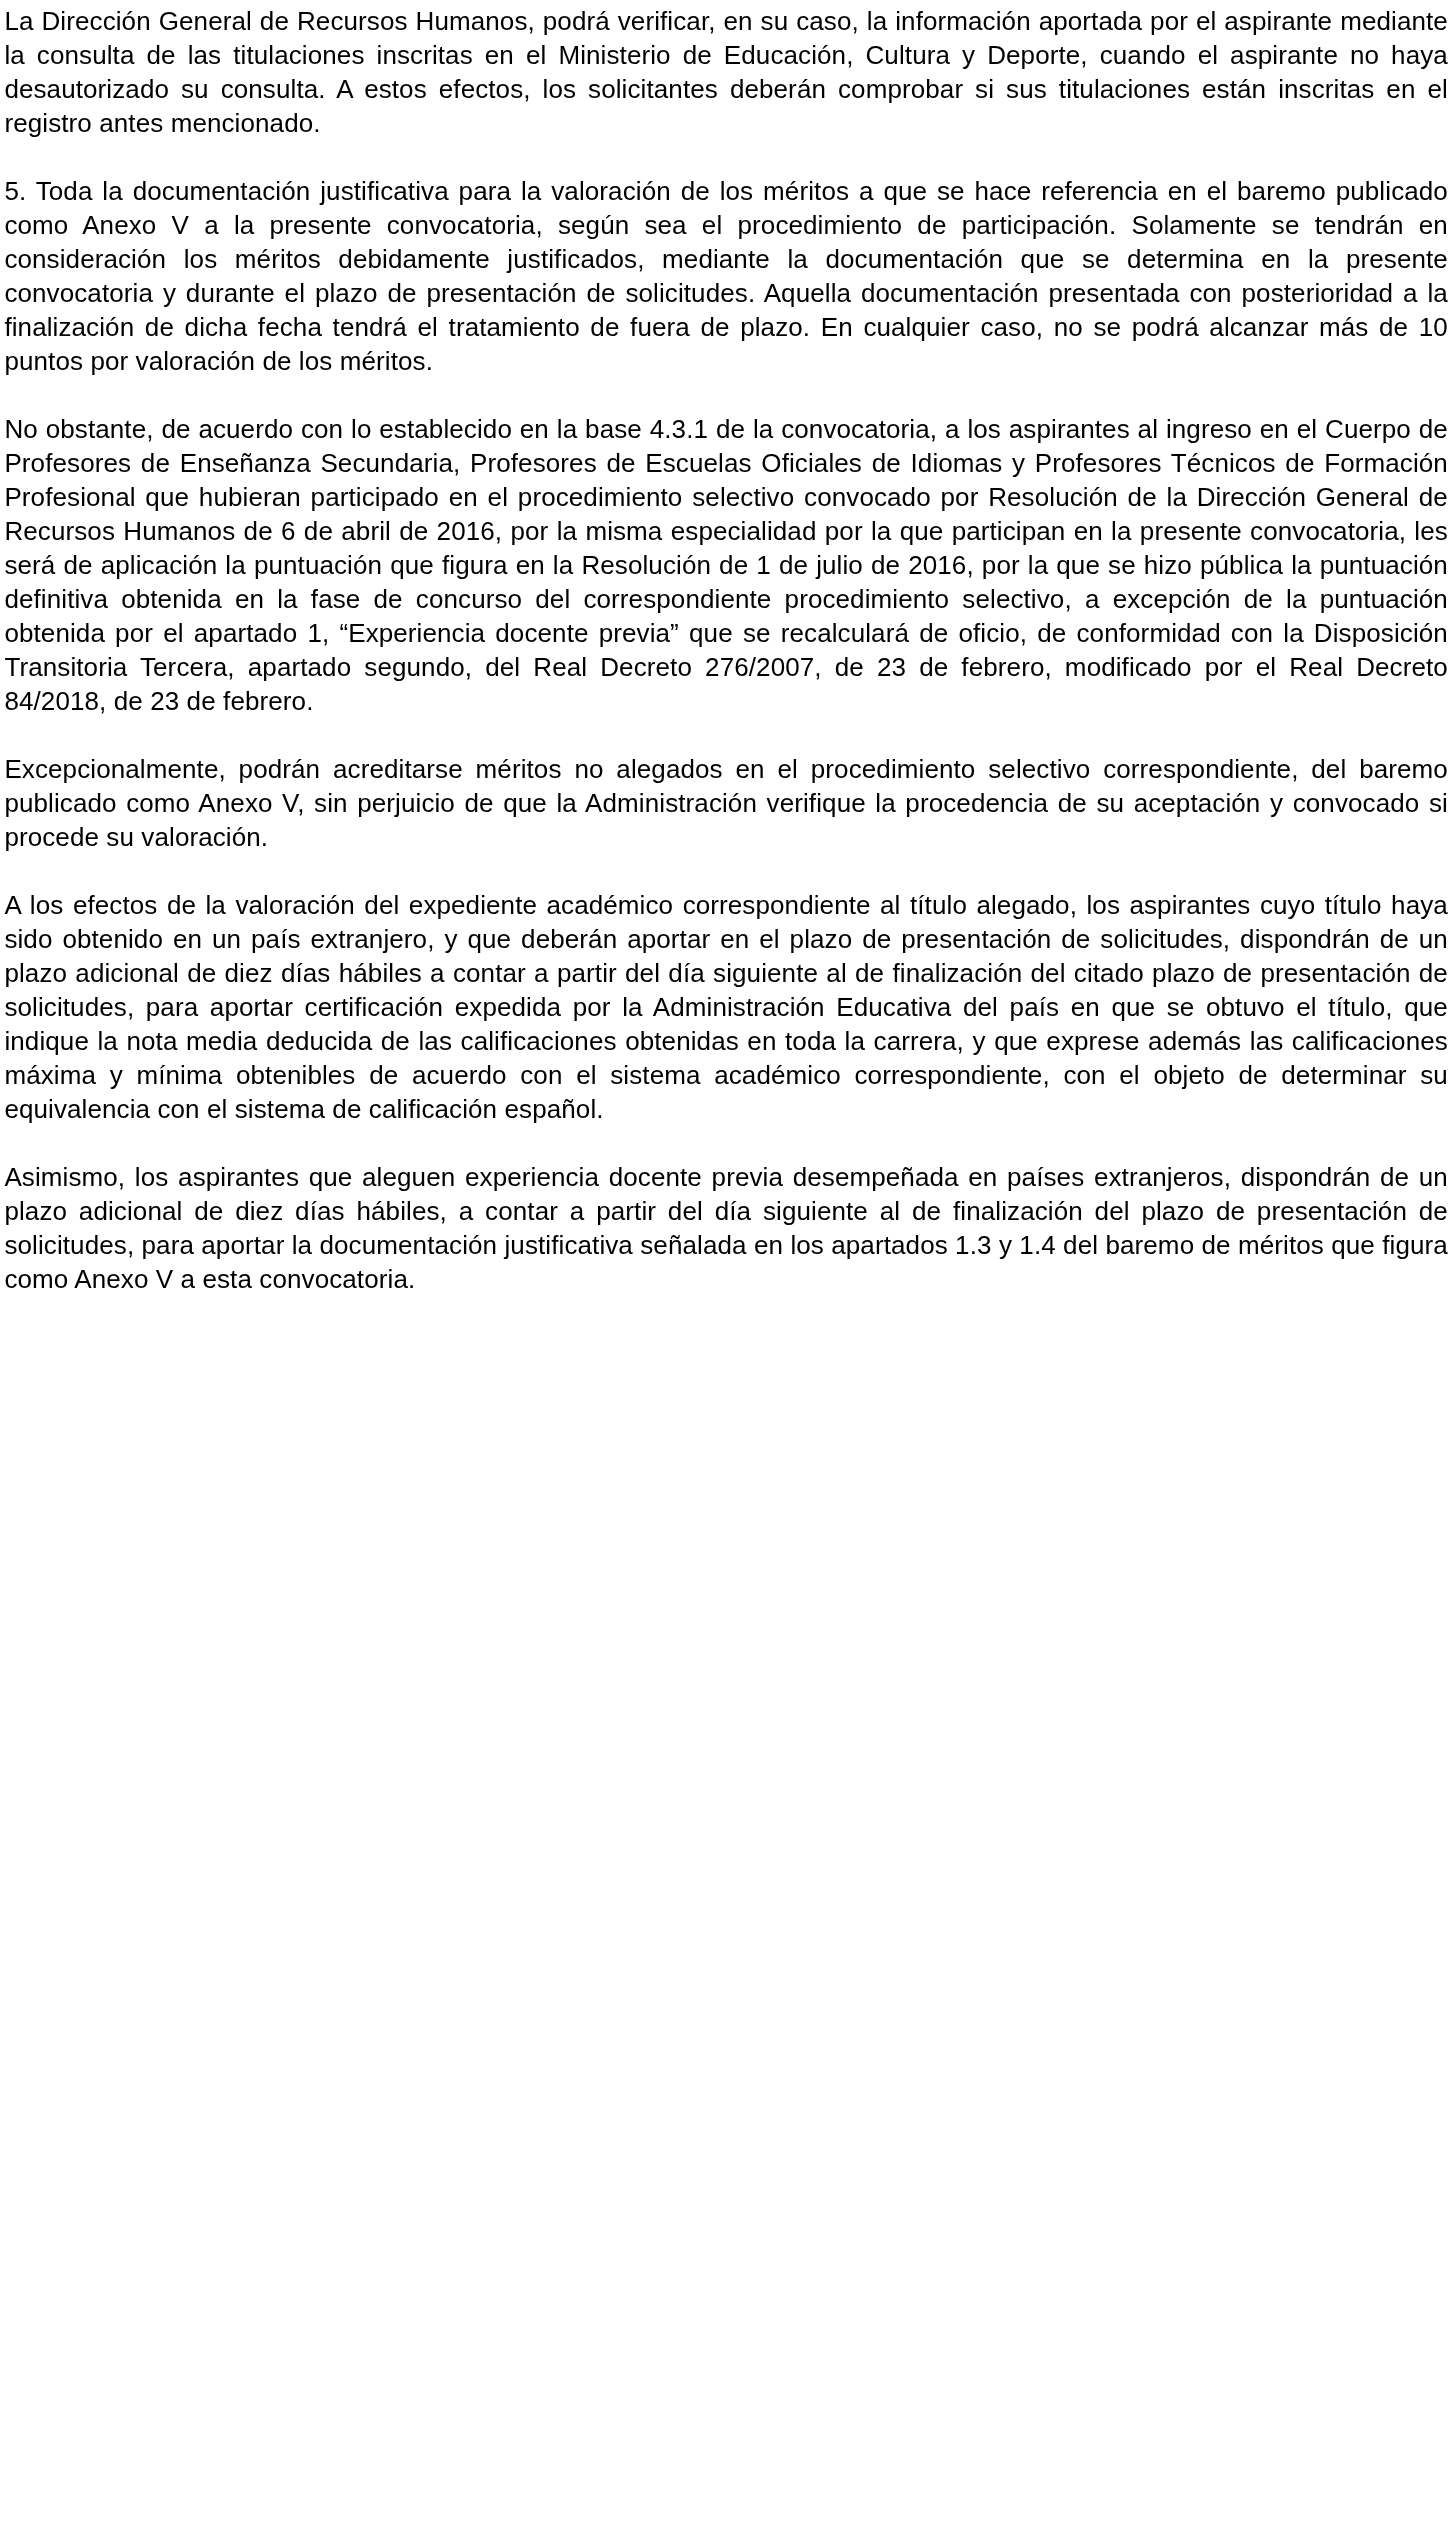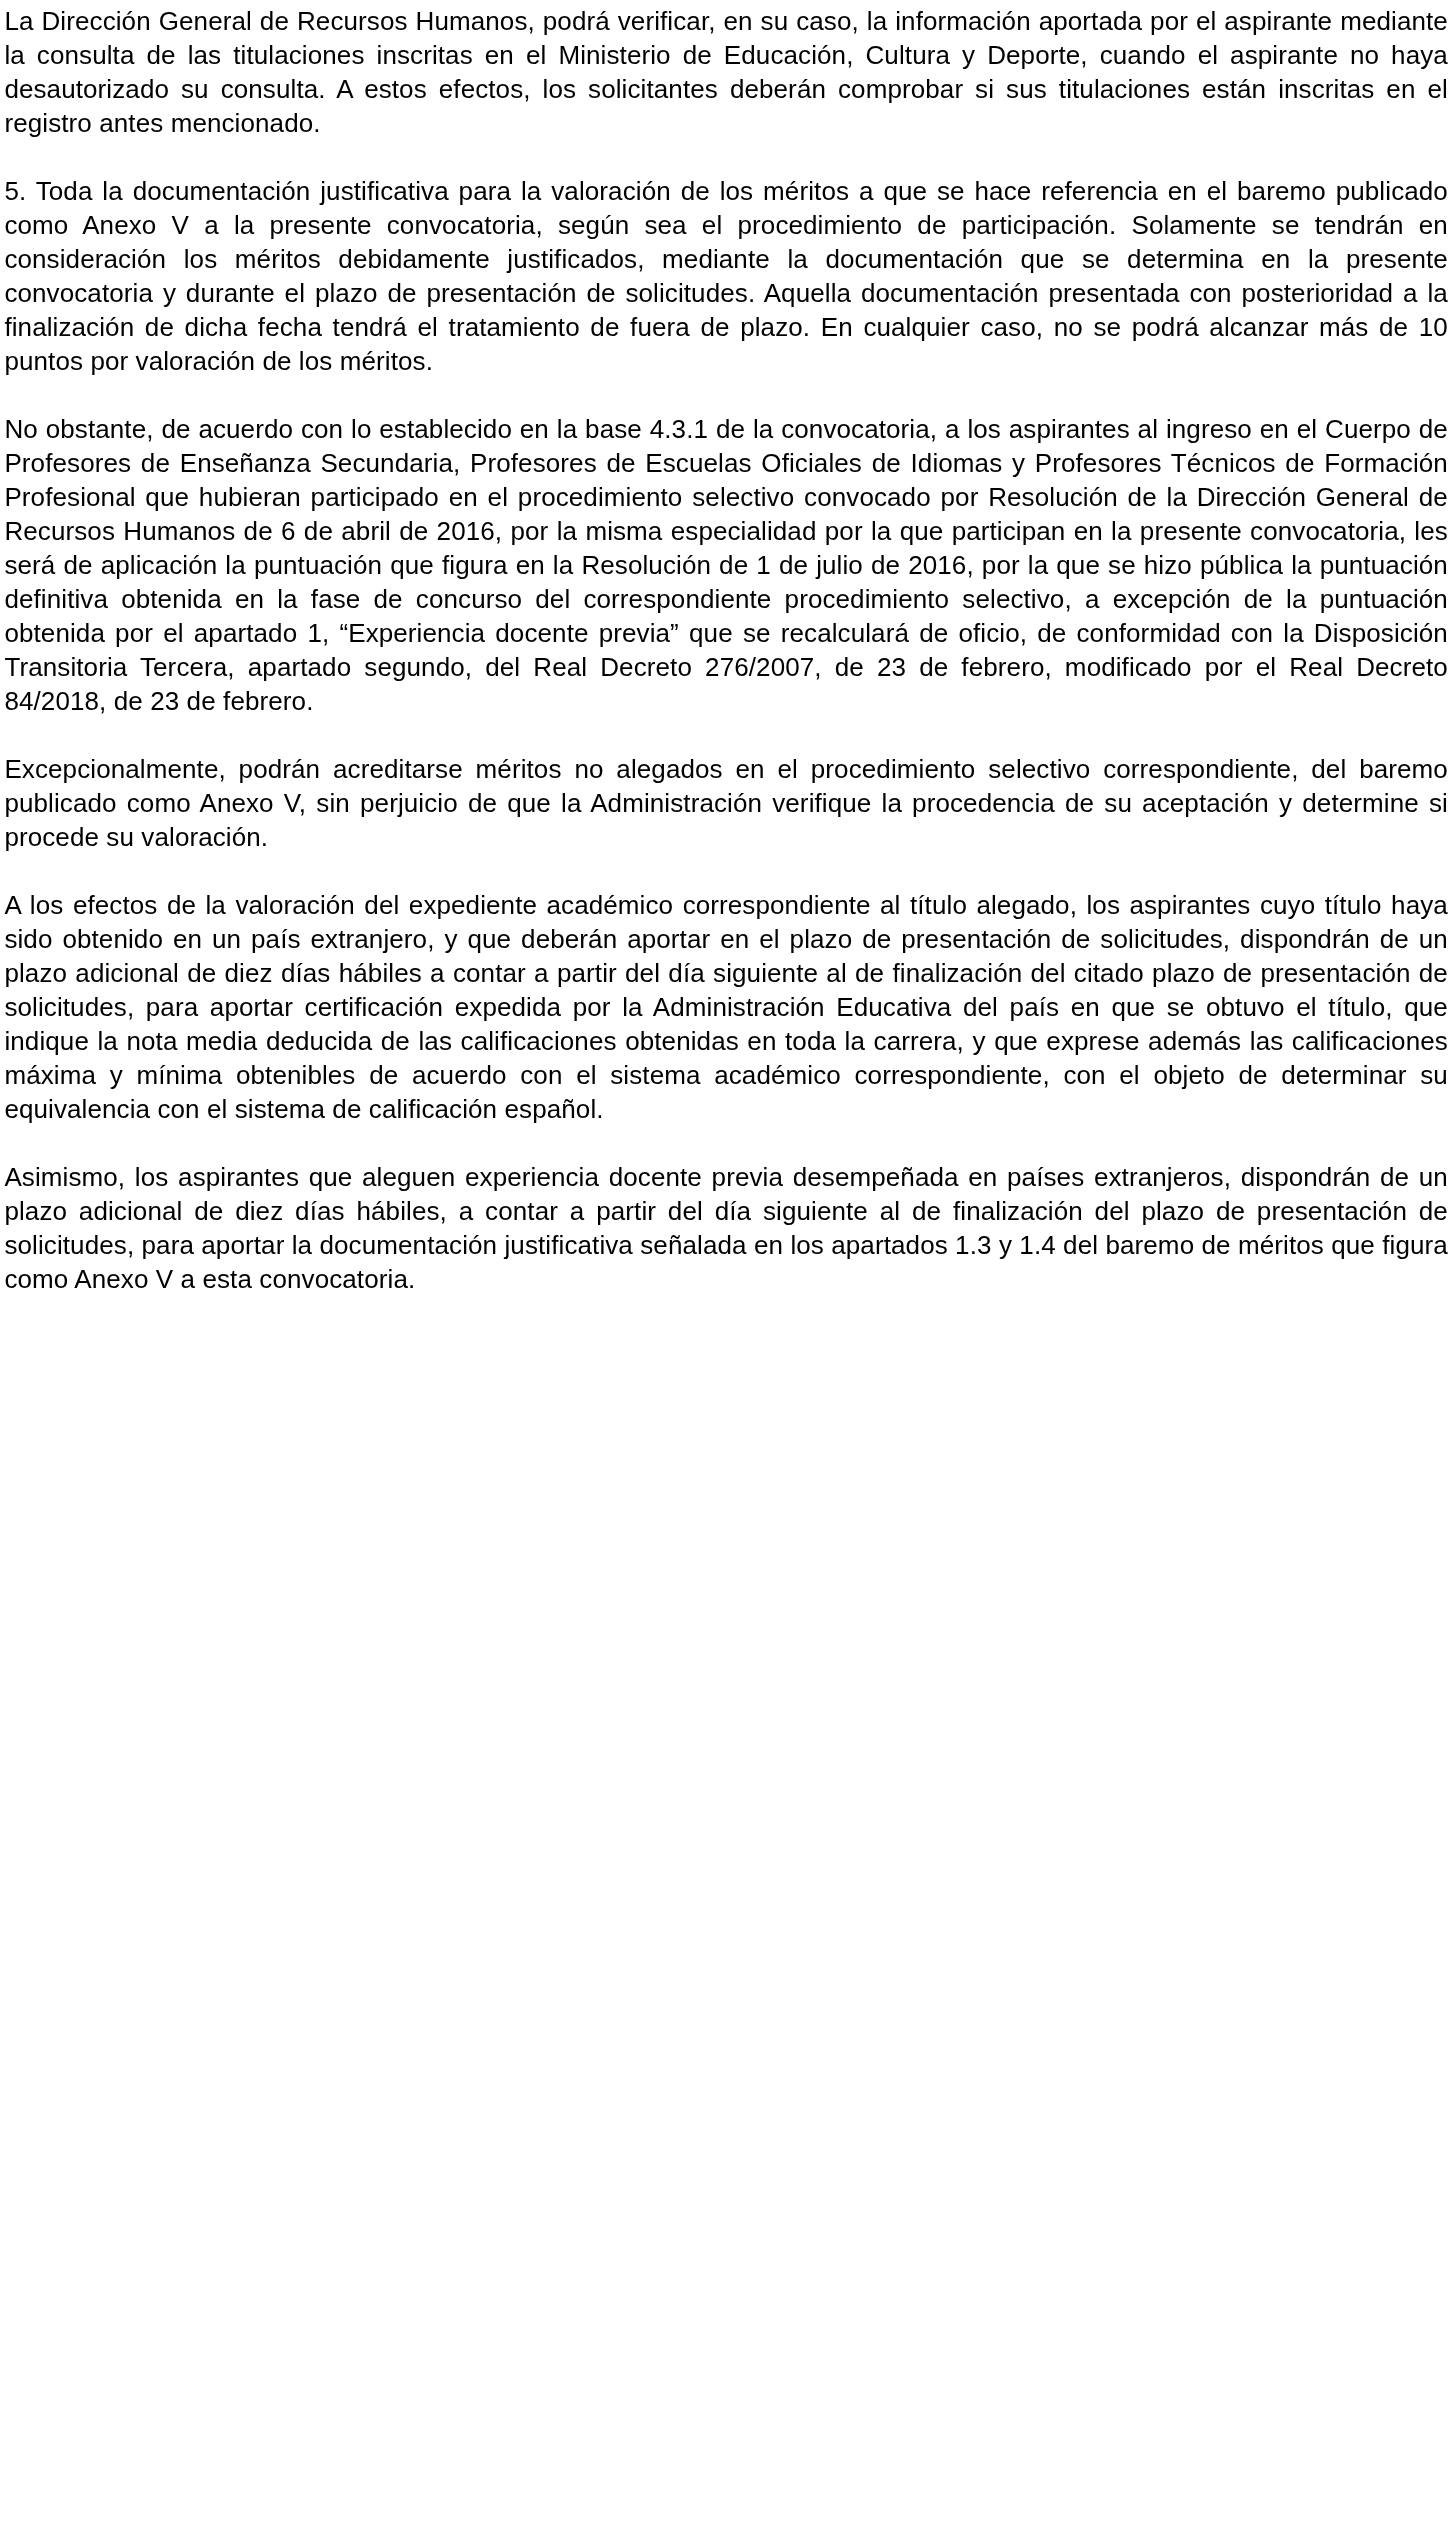--- a/index.html
+++ b/index.html
@@ -35,18 +35,18 @@
   }
 </style>
 </head>
 <body>
 
 <div class="page">
   <div class="text-block">
     <p>La Dirección General de Recursos Humanos, podrá verificar, en su caso, la información aportada por el aspirante mediante la consulta de las titulaciones inscritas en el Ministerio de Educación, Cultura y Deporte, cuando el aspirante no haya desautorizado su consulta. A estos efectos, los solicitantes deberán comprobar si sus titulaciones están inscritas en el registro antes mencionado.</p>
     <p>5. Toda la documentación justificativa para la valoración de los méritos a que se hace referencia en el baremo publicado como Anexo V a la presente convocatoria, según sea el procedimiento de participación. Solamente se tendrán en consideración los méritos debidamente justificados, mediante la documentación que se determina en la presente convocatoria y durante el plazo de presentación de solicitudes. Aquella documentación presentada con posterioridad a la finalización de dicha fecha tendrá el tratamiento de fuera de plazo. En cualquier caso, no se podrá alcanzar más de 10 puntos por valoración de los méritos.</p>
     <p>No obstante, de acuerdo con lo establecido en la base 4.3.1 de la convocatoria, a los aspirantes al ingreso en el Cuerpo de Profesores de Enseñanza Secundaria, Profesores de Escuelas Oficiales de Idiomas y Profesores Técnicos de Formación Profesional que hubieran participado en el procedimiento selectivo convocado por Resolución de la Dirección General de Recursos Humanos de 6 de abril de 2016, por la misma especialidad por la que participan en la presente convocatoria, les será de aplicación la puntuación que figura en la Resolución de 1 de julio de 2016, por la que se hizo pública la puntuación definitiva obtenida en la fase de concurso del correspondiente procedimiento selectivo, a excepción de la puntuación obtenida por el apartado 1, “Experiencia docente previa” que se recalculará de oficio, de conformidad con  la Disposición Transitoria Tercera, apartado segundo, del Real Decreto 276/2007, de 23 de febrero, modificado por el Real Decreto 84/2018, de 23 de febrero.</p>
-    <p>Excepcionalmente, podrán acreditarse méritos no alegados en el procedimiento selectivo correspondiente, del baremo publicado como Anexo V, sin perjuicio de que la Administración verifique la procedencia de su aceptación y determine si procede su valoración.</p>
+    <p>Excepcionalmente, podrán acreditarse méritos no alegados en el procedimiento selectivo correspondiente, del baremo publicado como Anexo V, sin perjuicio de que la Administración verifique la procedencia de su aceptación y convocado si procede su valoración.</p>
     <p>A los efectos de la valoración del expediente académico correspondiente al título alegado, los aspirantes cuyo título haya sido obtenido en un país extranjero, y que deberán aportar en el plazo de presentación de solicitudes, dispondrán de un plazo adicional de diez días hábiles a contar a partir del día siguiente al de finalización del citado plazo de presentación de solicitudes, para aportar certificación expedida por la Administración Educativa del país en que se obtuvo el título, que indique la nota media deducida de las calificaciones obtenidas en toda la carrera, y que exprese además las calificaciones máxima y mínima obtenibles de acuerdo con el sistema académico correspondiente, con el objeto de determinar su equivalencia con el sistema de calificación español.</p>
     <p>Asimismo, los aspirantes que aleguen experiencia docente previa desempeñada en países extranjeros, dispondrán de un plazo adicional de diez días hábiles, a contar a partir del día siguiente al de finalización del plazo de presentación de solicitudes, para aportar la documentación justificativa señalada en los apartados 1.3 y 1.4 del baremo de méritos que figura como Anexo V a esta convocatoria.</p>
   </div>
 </div>
 
 
 </body></html>

